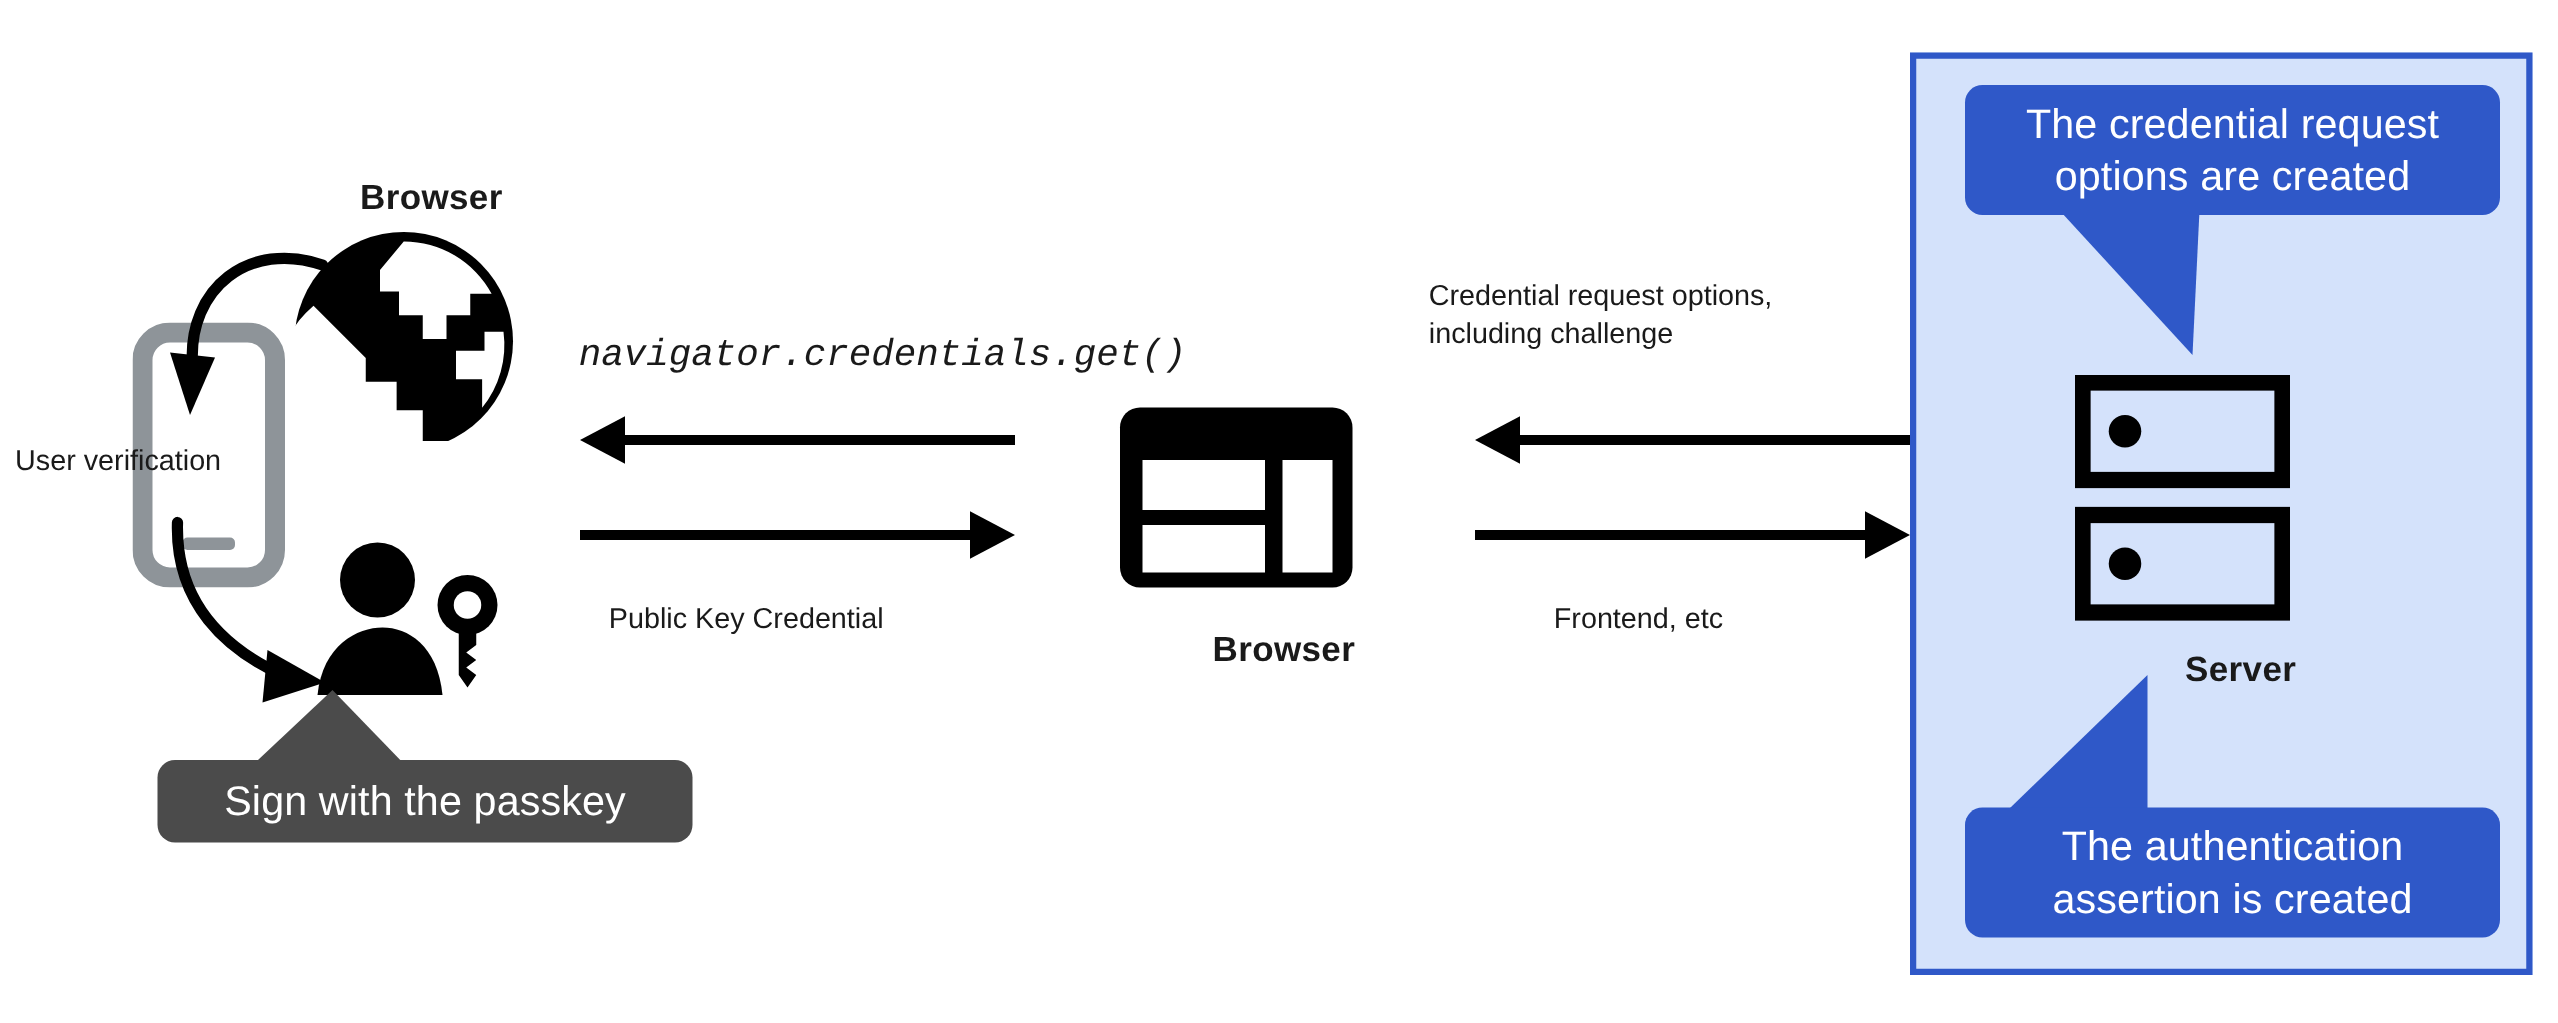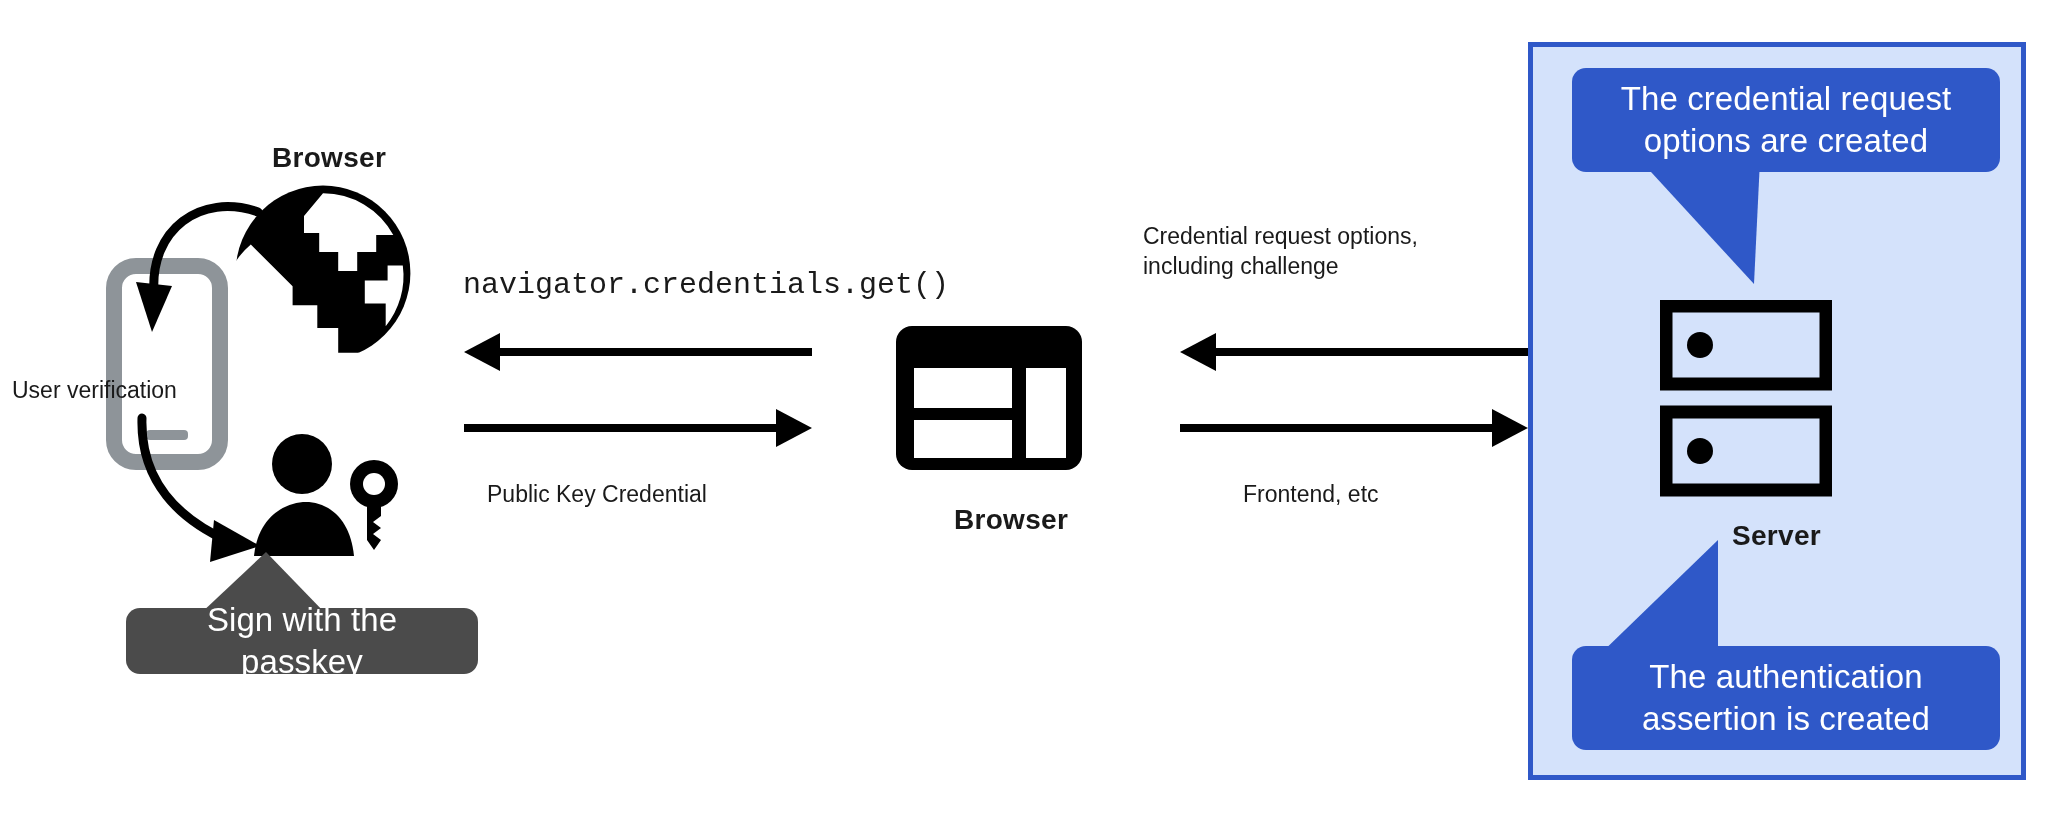--- a/index.html
+++ b/index.html
@@ -58,49 +58,50 @@
   #callout-bottom {
     left: 1572px;
     top: 646px;
     width: 428px;
     height: 104px;
   }
 
   #callout-passkey {
     left: 126px;
     top: 608px;
-    width: 352px;
+    width: 428px;
     height: 66px;
     font-size: 33px;
     align-items: center;
   }
 
   
   .label {
     color: #1a1a1a;
     font-size: 23px;
     white-space: pre;
     line-height: 1.3;
   }
   .label-bold {
     font-weight: bold;
     font-size: 28px;
     letter-spacing: 0.3px;
+    margin-left: 16px;
   }
   .label-mono {
     font-family: "Liberation Mono", "DejaVu Sans Mono", monospace;
     font-size: 30px;
     color: #1a1a1a;
   }
 
   #label-browser { left: 272px; top: 140px; }
   #label-frontend { left: 954px; top: 502px; }
   #label-server { left: 1732px; top: 518px; }
-  #label-user-verification { left: 12px; top: 376px; }
-  #label-navigator { left: 463px; top: 268px; }
+  #label-user-verification { left: 12px; top: 354px; }
+  #label-navigator { left: 463px; top: 268px; font-style: italic; }
   #label-public-key { left: 487px; top: 480px; }
   #label-cred-req { left: 1143px; top: 222px; }
   #label-signature { left: 1243px; top: 480px; }
 
   
   .arrow-line {
     background: #000000;
     height: 8px;
   }
   .arrow-head {

